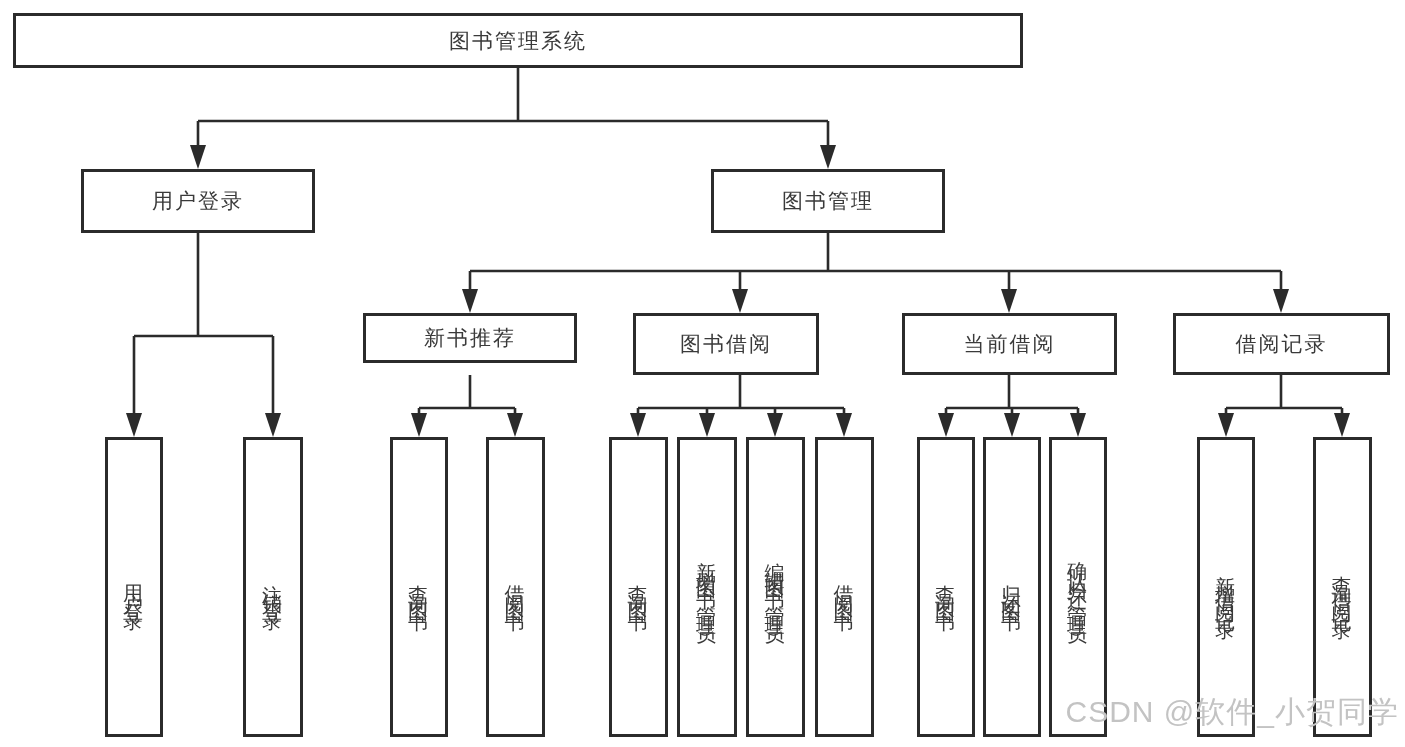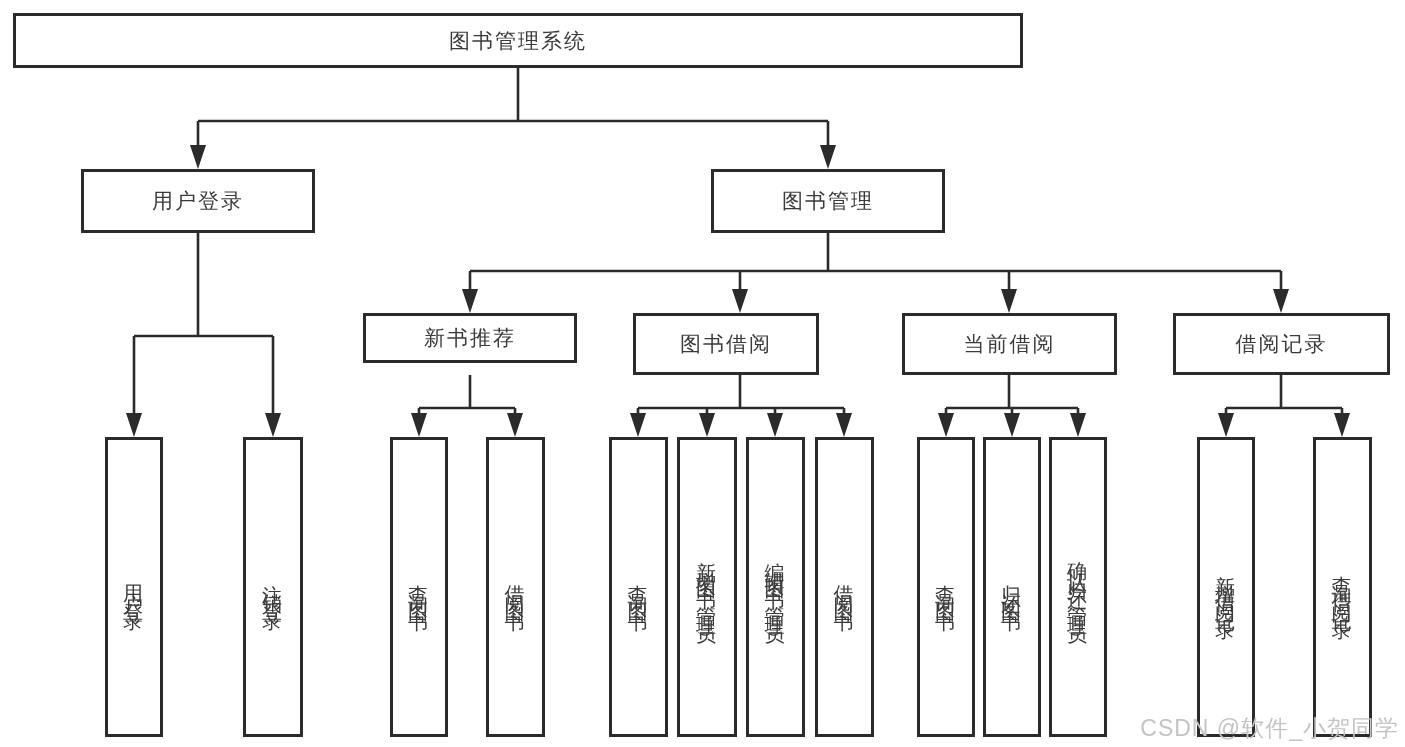--- a/index.html
+++ b/index.html
@@ -44,22 +44,22 @@
   }
   #connectors path {
     fill: none;
     stroke: #2b2b2b;
     stroke-width: 2.6;
   }
   #connectors polygon { fill: #2b2b2b; }
   .watermark {
     position: absolute;
     right: 6px;
-    bottom: 3px;
-    font-size: 23px;
+    bottom: 14px;
+    font-size: 30px;
     letter-spacing: 1px;
     color: #c3c3c3;
     z-index: 5;
     white-space: nowrap;
   }
 </style>
 </head>
 <body>
 
 <div id="stage">

